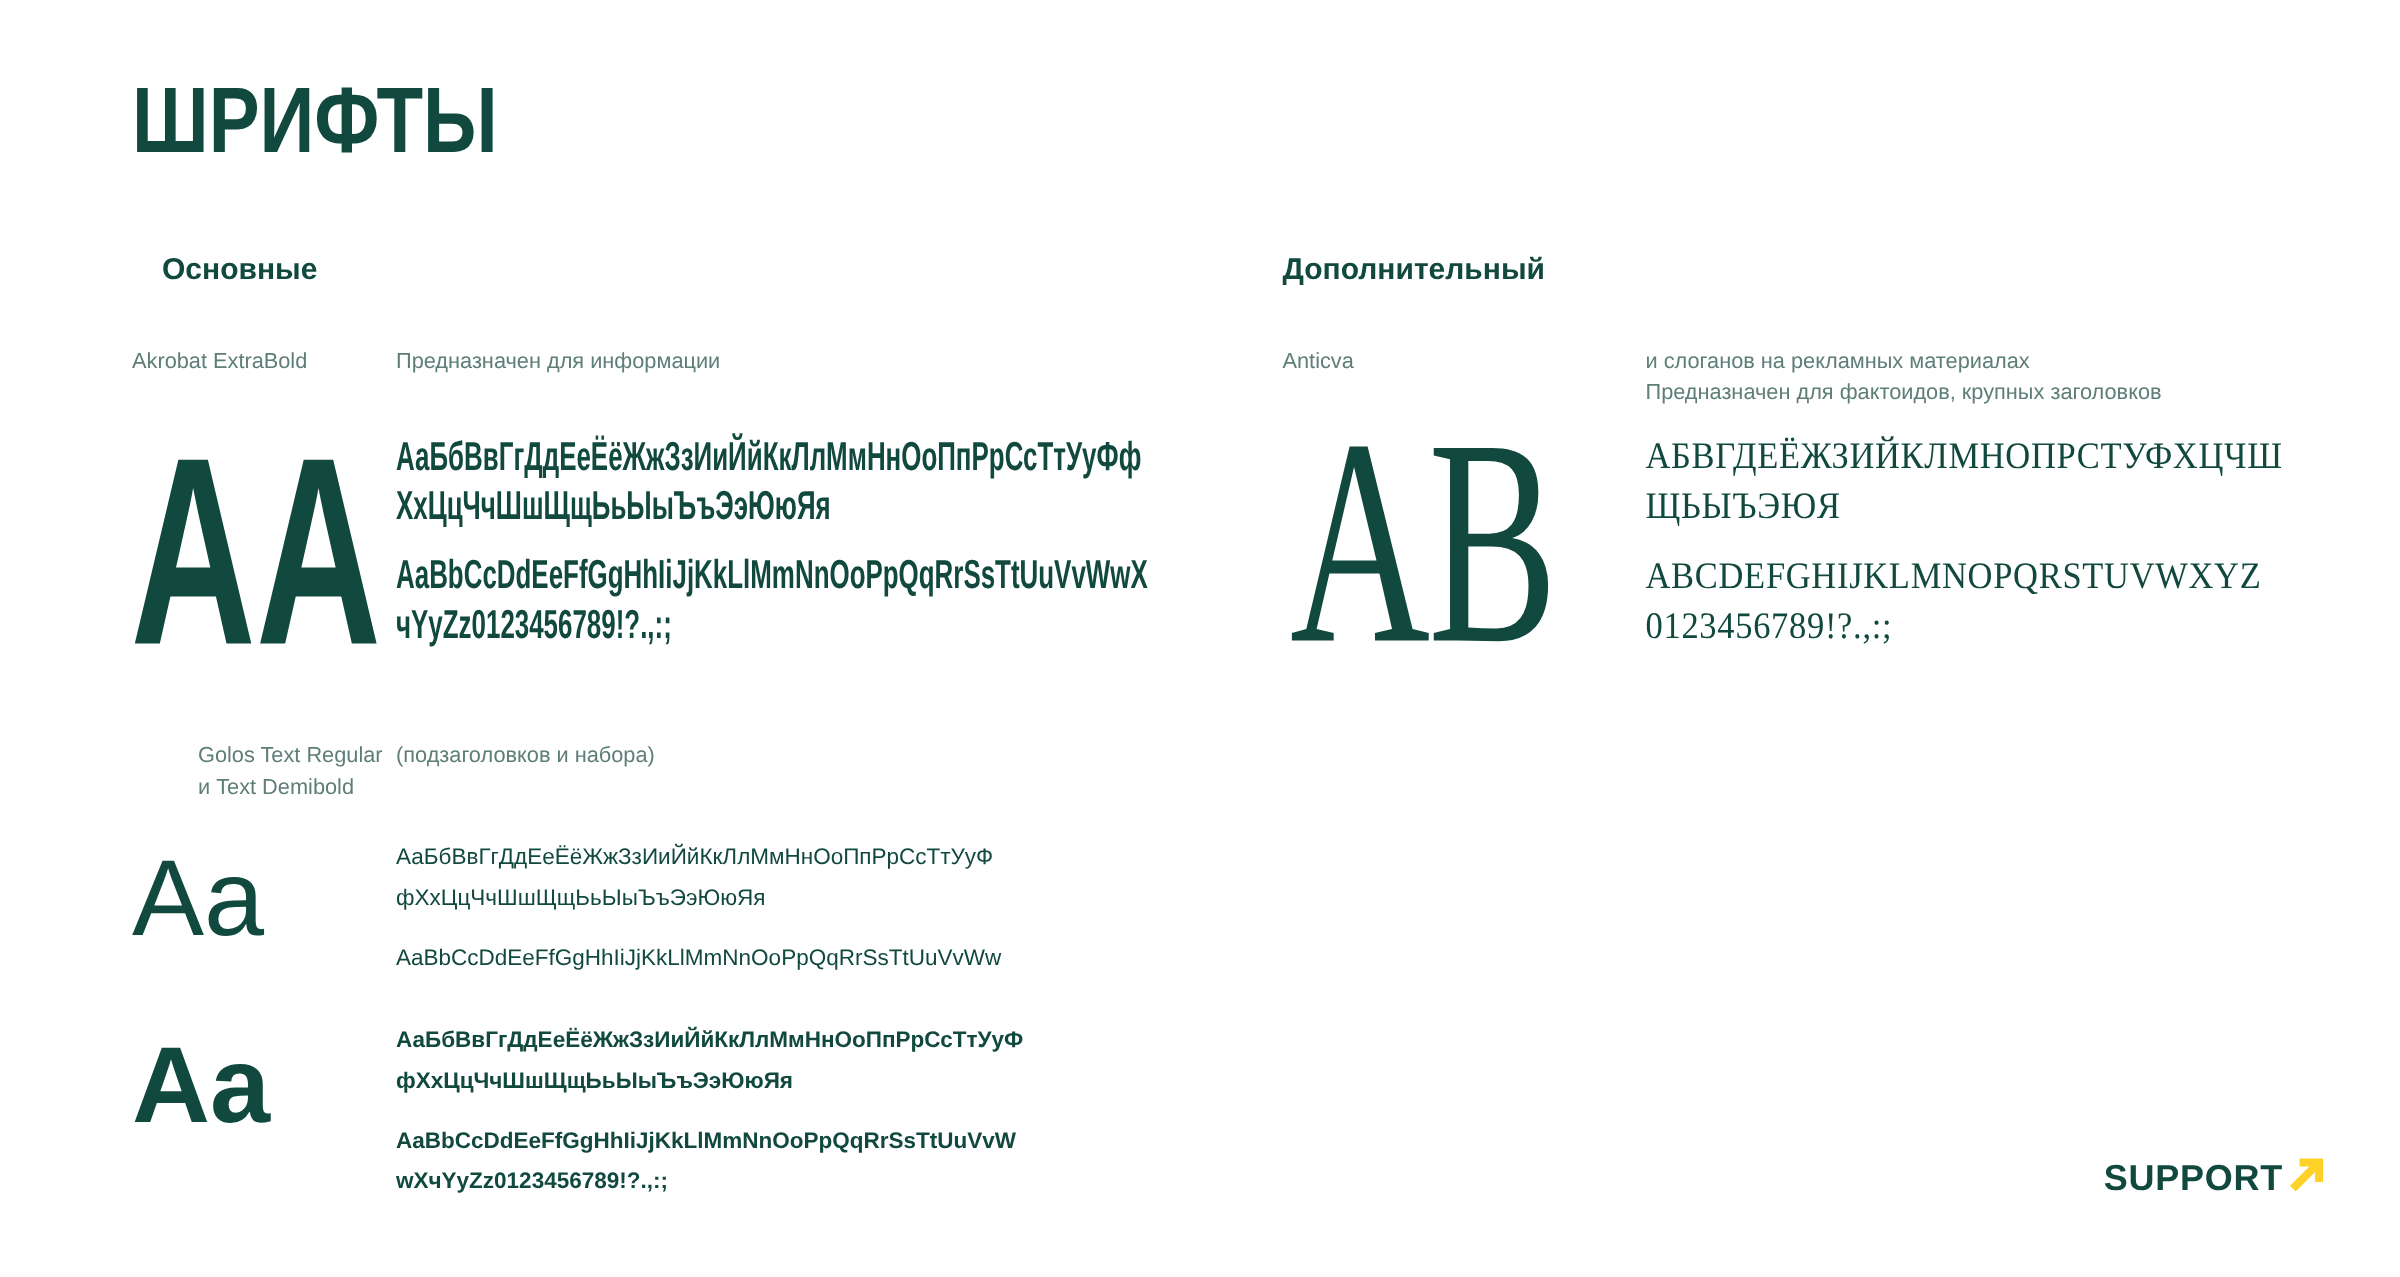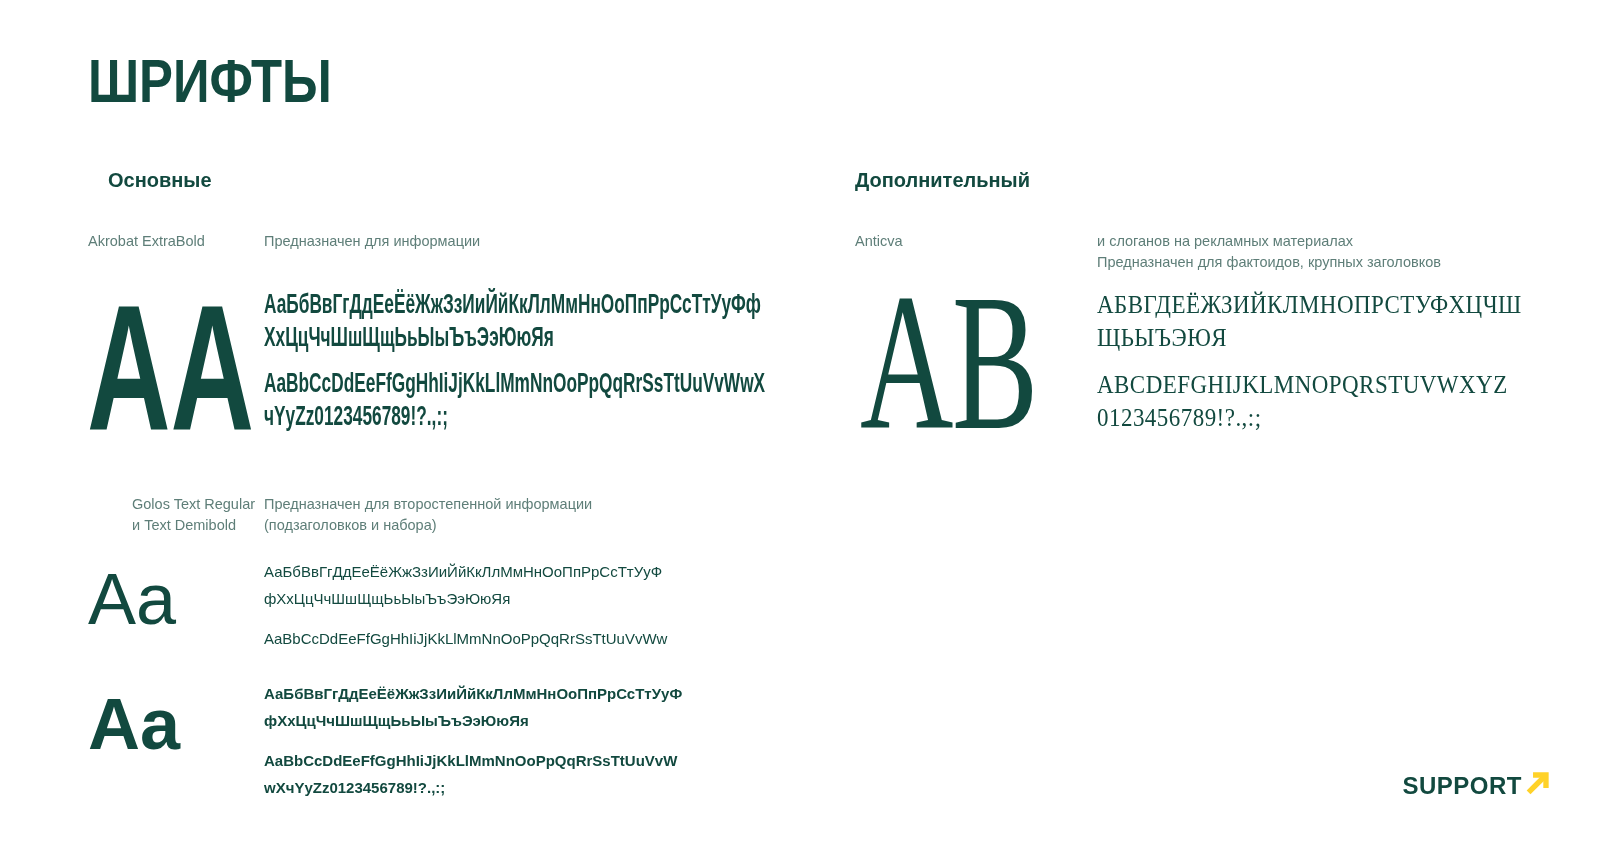--- a/index.html
+++ b/index.html
@@ -103,21 +103,20 @@
     <div>ХхЦцЧчШшЩщЬьЫыЪъЭэЮюЯя</div>
     <div class="para-gap">AaBbCcDdEeFfGgHhIiJjKkLlMmNnOoPpQqRrSsTtUuVvWwX</div>
     <div>чYyZz0123456789!?.,:;</div>
   </div>
 
   <div class="abs label" style="left:88px;top:494px;margin-left:44px;">
     <div>Golos Text Regular</div>
     <div>и Text Demibold</div>
   </div>
   <div class="abs label" style="left:264px;top:494px;">
-    <div>Предназначен для второстепенной информации</div>
     <div>(подзаголовков и набора)</div>
   </div>
 
   <div class="abs specimen-golos" style="top:565px;font-weight:400;">Aa</div>
 
   <div class="abs alpha golos-alpha" style="top:558px;">
     <div>АаБбВвГгДдЕеЁёЖжЗзИиЙйКкЛлМмНнОоПпРрСсТтУуФ</div>
     <div>фХхЦцЧчШшЩщЬьЫыЪъЭэЮюЯя</div>
     <div class="para-gap">AaBbCcDdEeFfGgHhIiJjKkLlMmNnOoPpQqRrSsTtUuVvWw</div>
   </div>

